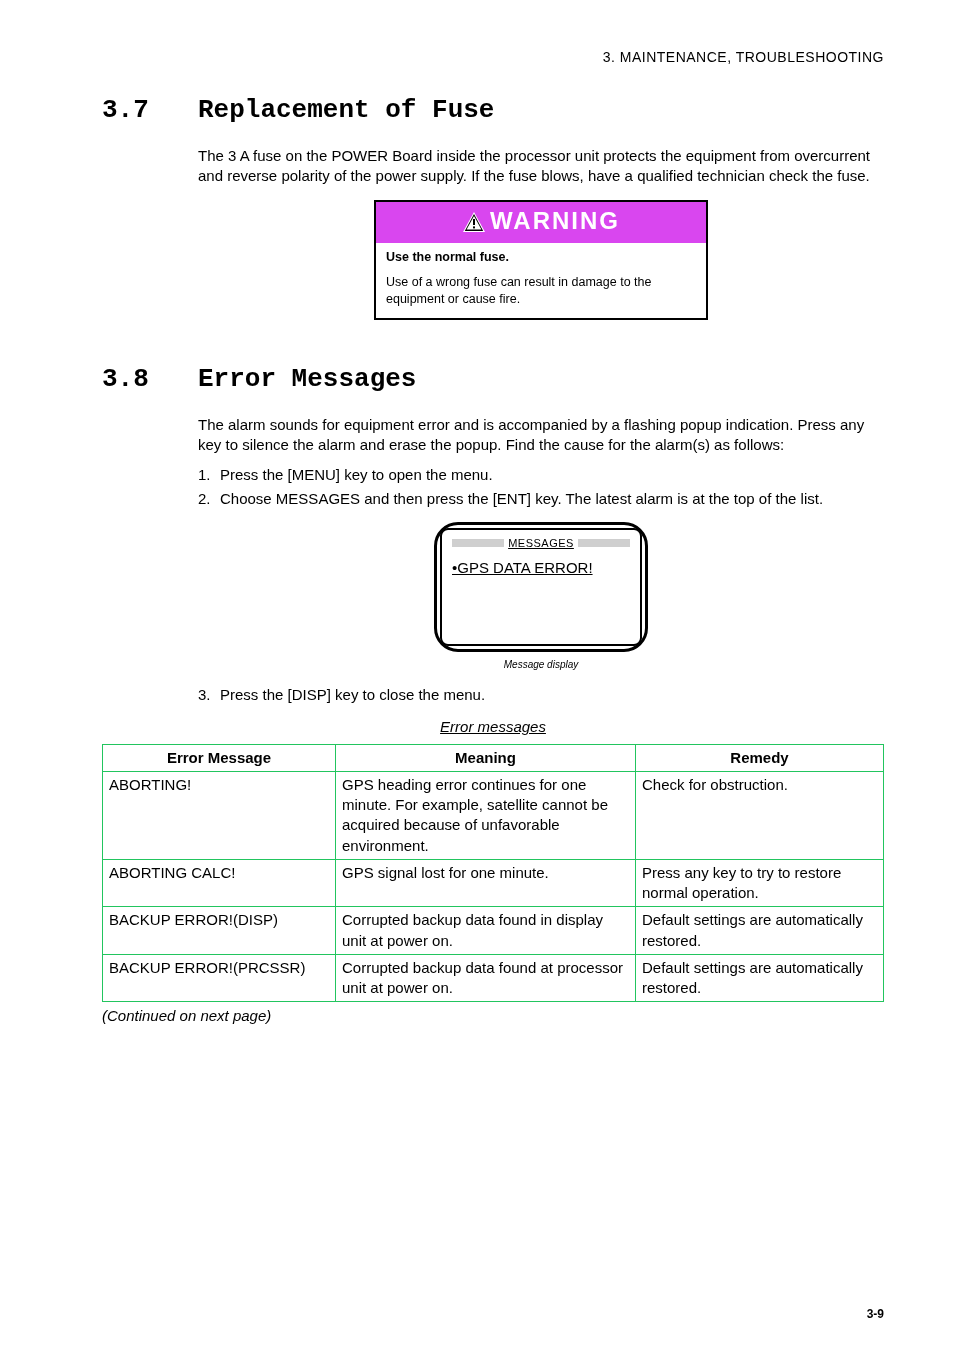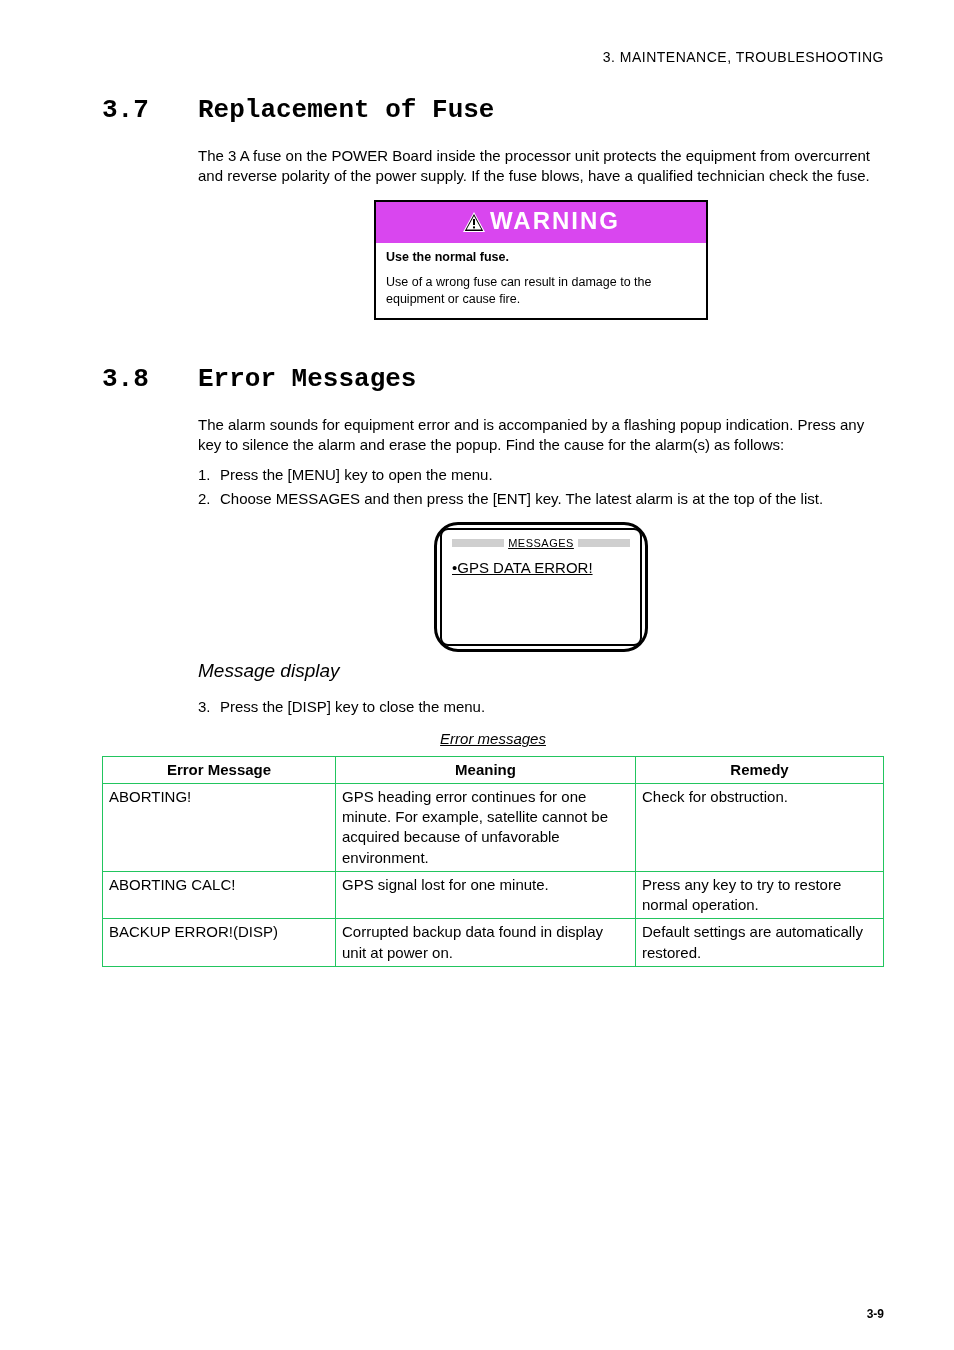--- a/index.html
+++ b/index.html
@@ -121,22 +121,23 @@
   }
   .msg-title {
     font-size:11px;
     letter-spacing:0.5px;
   }
   .msg-line {
     font-size:15px;
     margin-top:8px;
   }
   .dev-caption {
+    text-align:center;
     font-style:italic;
-    font-size:19px;
+    font-size:10px;
     margin:6px 0 14px 0;
   }
   .tbl-caption {
     text-align:center;
     font-style:italic;
     text-decoration:underline;
     font-size:15px;
     margin:6px 0 6px 0;
   }
   table.err {
@@ -265,18 +266,24 @@
       <tr>
         <td>ABORTING CALC!</td>
         <td>GPS signal lost for one minute.</td>
         <td>Press any key to try to restore normal operation.</td>
       </tr>
       <tr>
         <td>BACKUP ERROR!(DISP)</td>
         <td>Corrupted backup data found in display unit at power on.</td>
         <td>Default settings are automatically restored.</td>
       </tr>
+      <tr>
+        <td>BACKUP ERROR!(PRCSSR)</td>
+        <td>Corrupted backup data found at processor unit at power on.</td>
+        <td>Default settings are automatically restored.</td>
+      </tr>
     </tbody>
   </table>
 
+  <div class="continued">(Continued on next page)</div>
 
   <div class="footer-pg">3-9</div>
 </div>
 
 </body></html>

